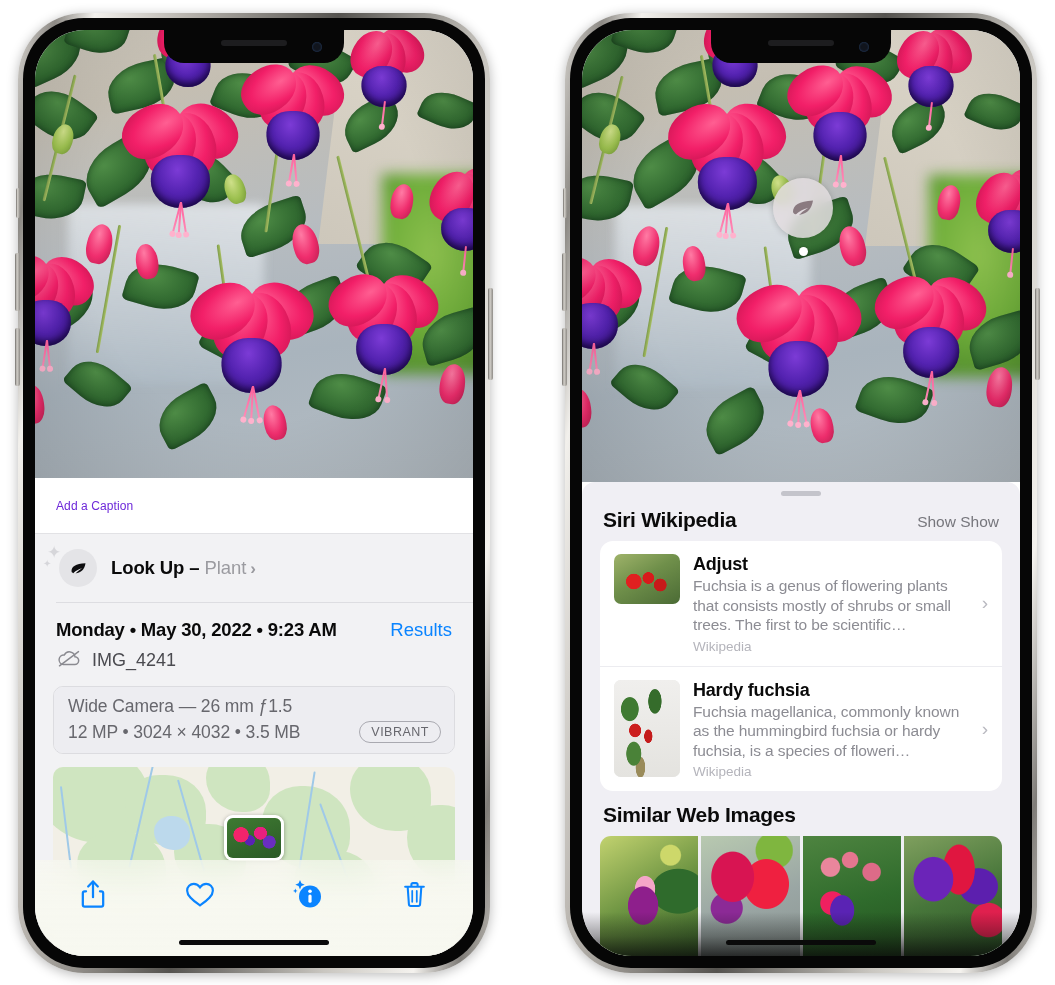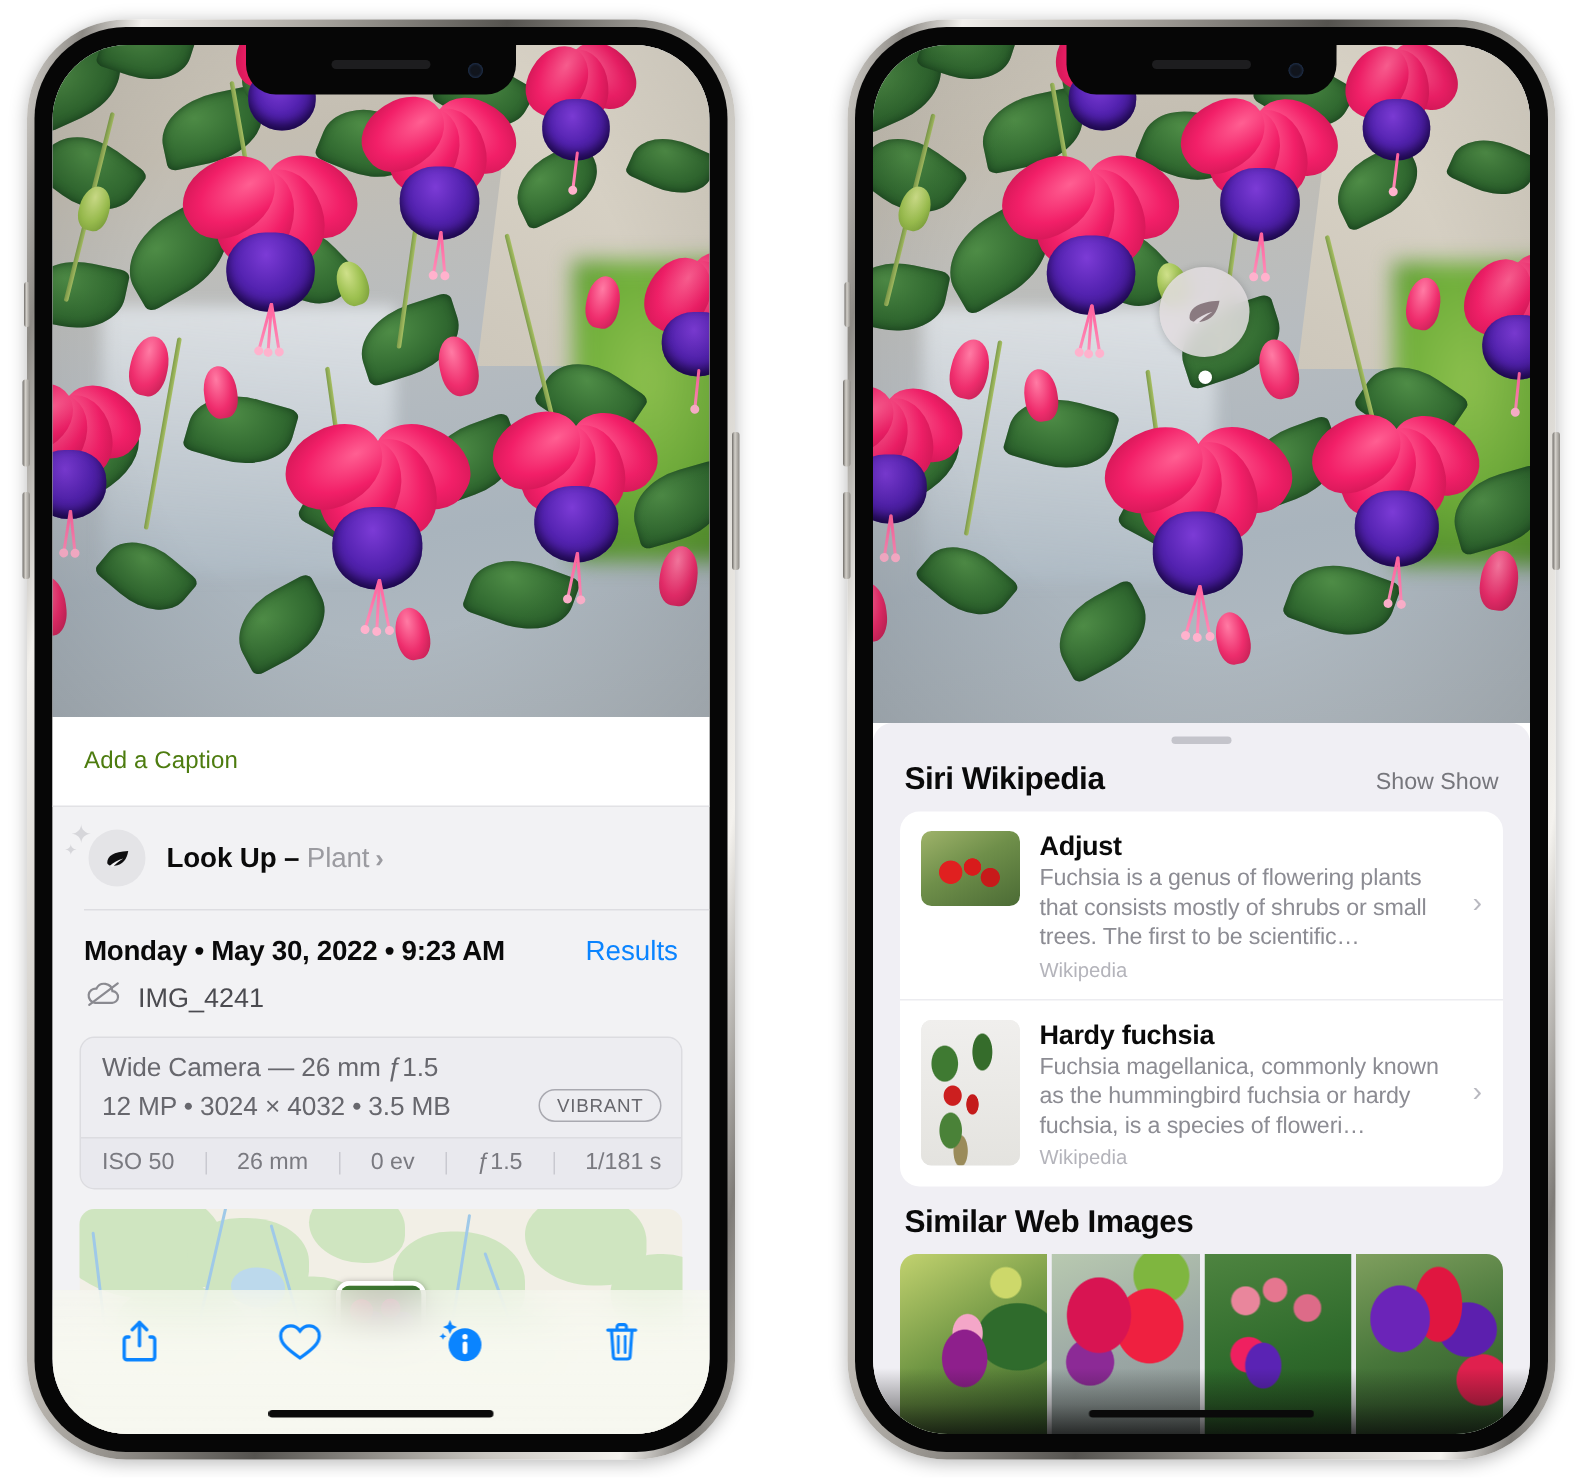--- a/index.html
+++ b/index.html
@@ -171,21 +171,21 @@
   .sheet-left {
     position:absolute; left:0; right:0; top:448px; bottom:0;
     background:#f2f2f4;
     display:flex; flex-direction:column;
   }
   .caption-row {
     background:#ffffff;
     padding: 21px 21px 20px 21px;
     border-bottom: 1px solid #e2e2e5;
   }
-  .caption-ph { font-size: 16px; color:#4d7c0f; letter-spacing:.1px; }
+  .caption-ph { font-size: 12px; color:#6d28d9; letter-spacing:.1px; }
 
   .lookup-row {
     position:relative;
     display:flex; align-items:center; gap:14px;
     padding: 15px 21px 15px 24px;
   }
   .lookup-icon-wrap { position:relative; width:38px; height:38px; flex:0 0 auto; }
   .lookup-icon {
     width:38px; height:38px; border-radius:50%;
     background:#e4e4e7;
@@ -526,31 +526,20 @@
             <span class="file-name">IMG_4241</span>
           </div>
 
           <div class="meta-card">
             <div class="meta-body">
               <div class="meta-line1">Wide Camera — 26 mm ƒ1.5</div>
               <div class="meta-line2row">
                 <div class="meta-line2">12 MP • 3024 × 4032 • 3.5 MB</div>
                 <div class="vibrant">VIBRANT</div>
               </div>
-            </div>
-            <div class="meta-exif">
-              <span class="exif-item">ISO 50</span>
-              <span class="exif-sep"></span>
-              <span class="exif-item">26 mm</span>
-              <span class="exif-sep"></span>
-              <span class="exif-item">0 ev</span>
-              <span class="exif-sep"></span>
-              <span class="exif-item">ƒ1.5</span>
-              <span class="exif-sep"></span>
-              <span class="exif-item">1/181 s</span>
             </div>
           </div>
 
           <div class="map-wrap">
             <div class="map">
               <div class="mg" style="left:-4%;top:-10%;width:28%;height:50%;"></div>
               <div class="mg" style="left:18%;top:4%;width:20%;height:38%;"></div>
               <div class="mg" style="left:38%;top:-8%;width:16%;height:32%;"></div>
               <div class="mg" style="left:52%;top:10%;width:22%;height:44%;"></div>
               <div class="mg" style="left:74%;top:-6%;width:20%;height:40%;"></div>

